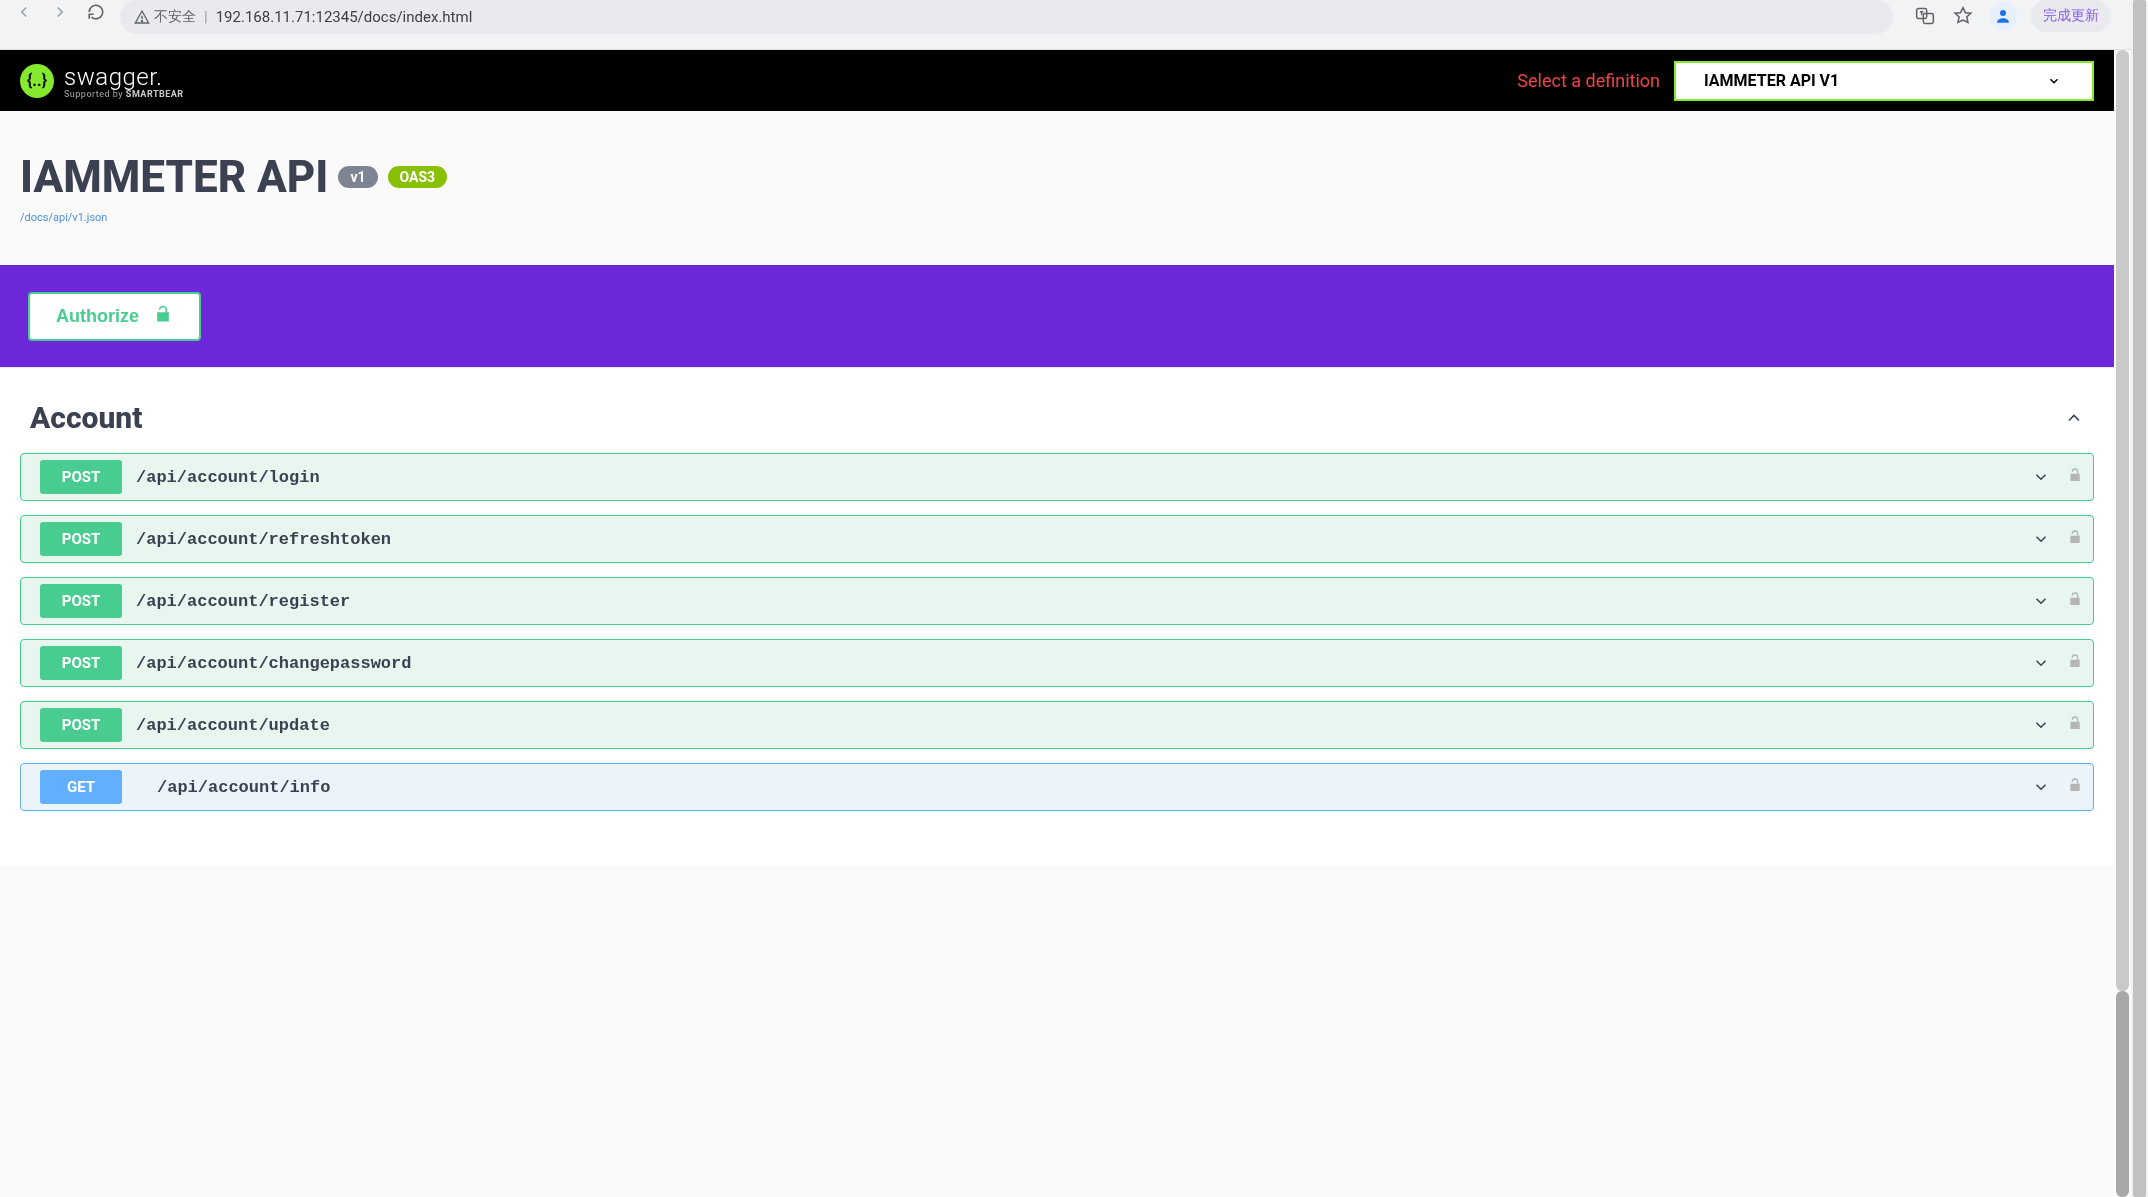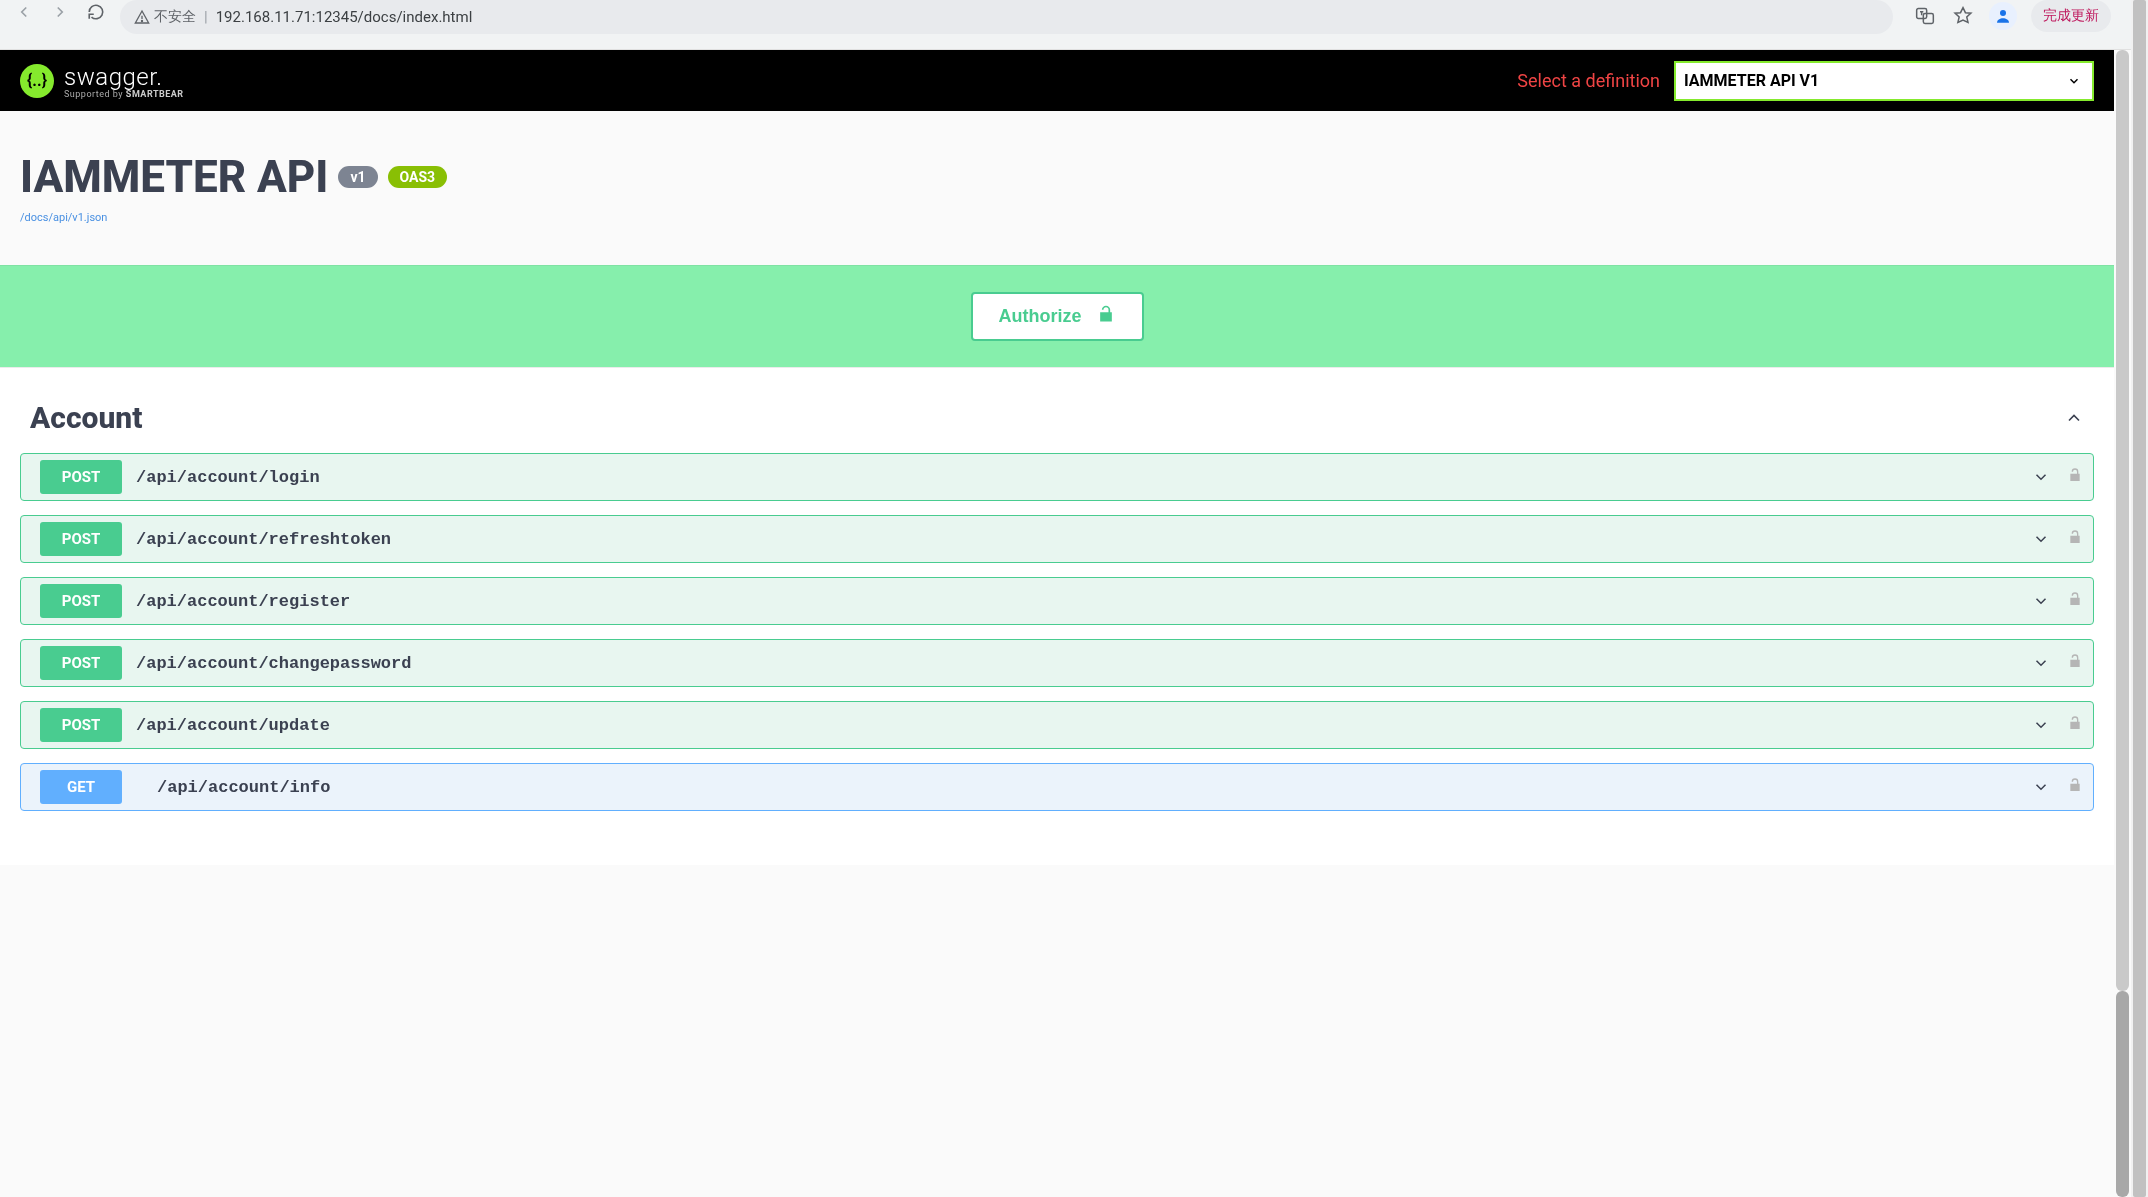--- a/index.html
+++ b/index.html
@@ -44,21 +44,21 @@
       display:flex; align-items:center; gap:14px; padding: 0 8px;
     }
     .browser-icon { width:24px; height:24px; display:flex; align-items:center; justify-content:center; color:#5f6368; cursor:pointer;}
     .avatar-circle {
       width:28px; height:28px; border-radius:50%;
       background:#e8f0fe; display:flex; align-items:center; justify-content:center;
       color:#1a73e8;
     }
     .update-pill {
       background:#e8eaed; border-radius: 16px; height:32px;
-      display:flex; align-items:center; padding: 0 12px; font-size:14px; color:#be185d;
+      display:flex; align-items:center; padding: 0 12px; font-size:14px; color:#8b5cf6;
       cursor:pointer;
     }
     
     .swagger-header {
       background: #000;
       height: 61px;
       display: flex;
       align-items: center;
       padding: 0 20px;
       justify-content: space-between;
@@ -76,21 +76,21 @@
     .logo-text .brand::after { content:"."; }
     .logo-text .sub { font-size:9px; color:#aaa; letter-spacing:0.5px; display:block; text-align:right; margin-top:-2px;}
     .logo-text .sub b { font-weight:700; color:#ccc;}
     .def-select-wrap { display:flex; align-items:center; gap:14px; }
     .def-label { color:#ef4444; font-weight:400; font-size:18px; }
     .def-select {
       border: 2px solid #85ea2d;
       background:#fff;
       height:40px; min-width:420px;
       display:flex; align-items:center; justify-content:space-between;
-      padding: 0 8px; font-weight:700; font-size:16px; color:#000;
+      padding: 0 28px; font-weight:700; font-size:16px; color:#000;
       cursor:pointer;
     }
     
     .info-section {
       background:#fafafa;
       padding: 40px 20px 40px 20px;
     }
     .api-title {
       font-size: 44px; font-weight:800; color:#3b4151;
       display:flex; align-items:center; gap:10px;
@@ -98,23 +98,23 @@
     .badge {
       display:inline-flex; align-items:center; justify-content:center;
       border-radius: 14px; font-size:14px; font-weight:700;
       padding: 3px 12px; color:#fff;
     }
     .badge-version { background:#7d8492; }
     .badge-oas { background:#89bf04; }
     .api-link { color:#4990e2; font-size:11px; margin-top:8px; display:inline-block; text-decoration:none;}
     
     .scheme-section {
-      background:#86efac; border-top:1px solid rgba(0,0,0,0.05);
-      padding: 26px 20px;
-      display:flex; justify-content:center;
+      background:#6d28d9; border-top:1px solid rgba(0,0,0,0.05);
+      padding: 26px 28px;
+      display:flex; justify-content:flex-start;
     }
     .authorize-btn {
       border:2px solid #49cc90; background:#fff; color:#49cc90;
       font-weight:700; font-size:18px; padding: 10px 26px;
       display:flex; align-items:center; gap:14px; cursor:pointer;
       border-radius:4px;
     }
     
     .tag-section {
       background:#fff;

